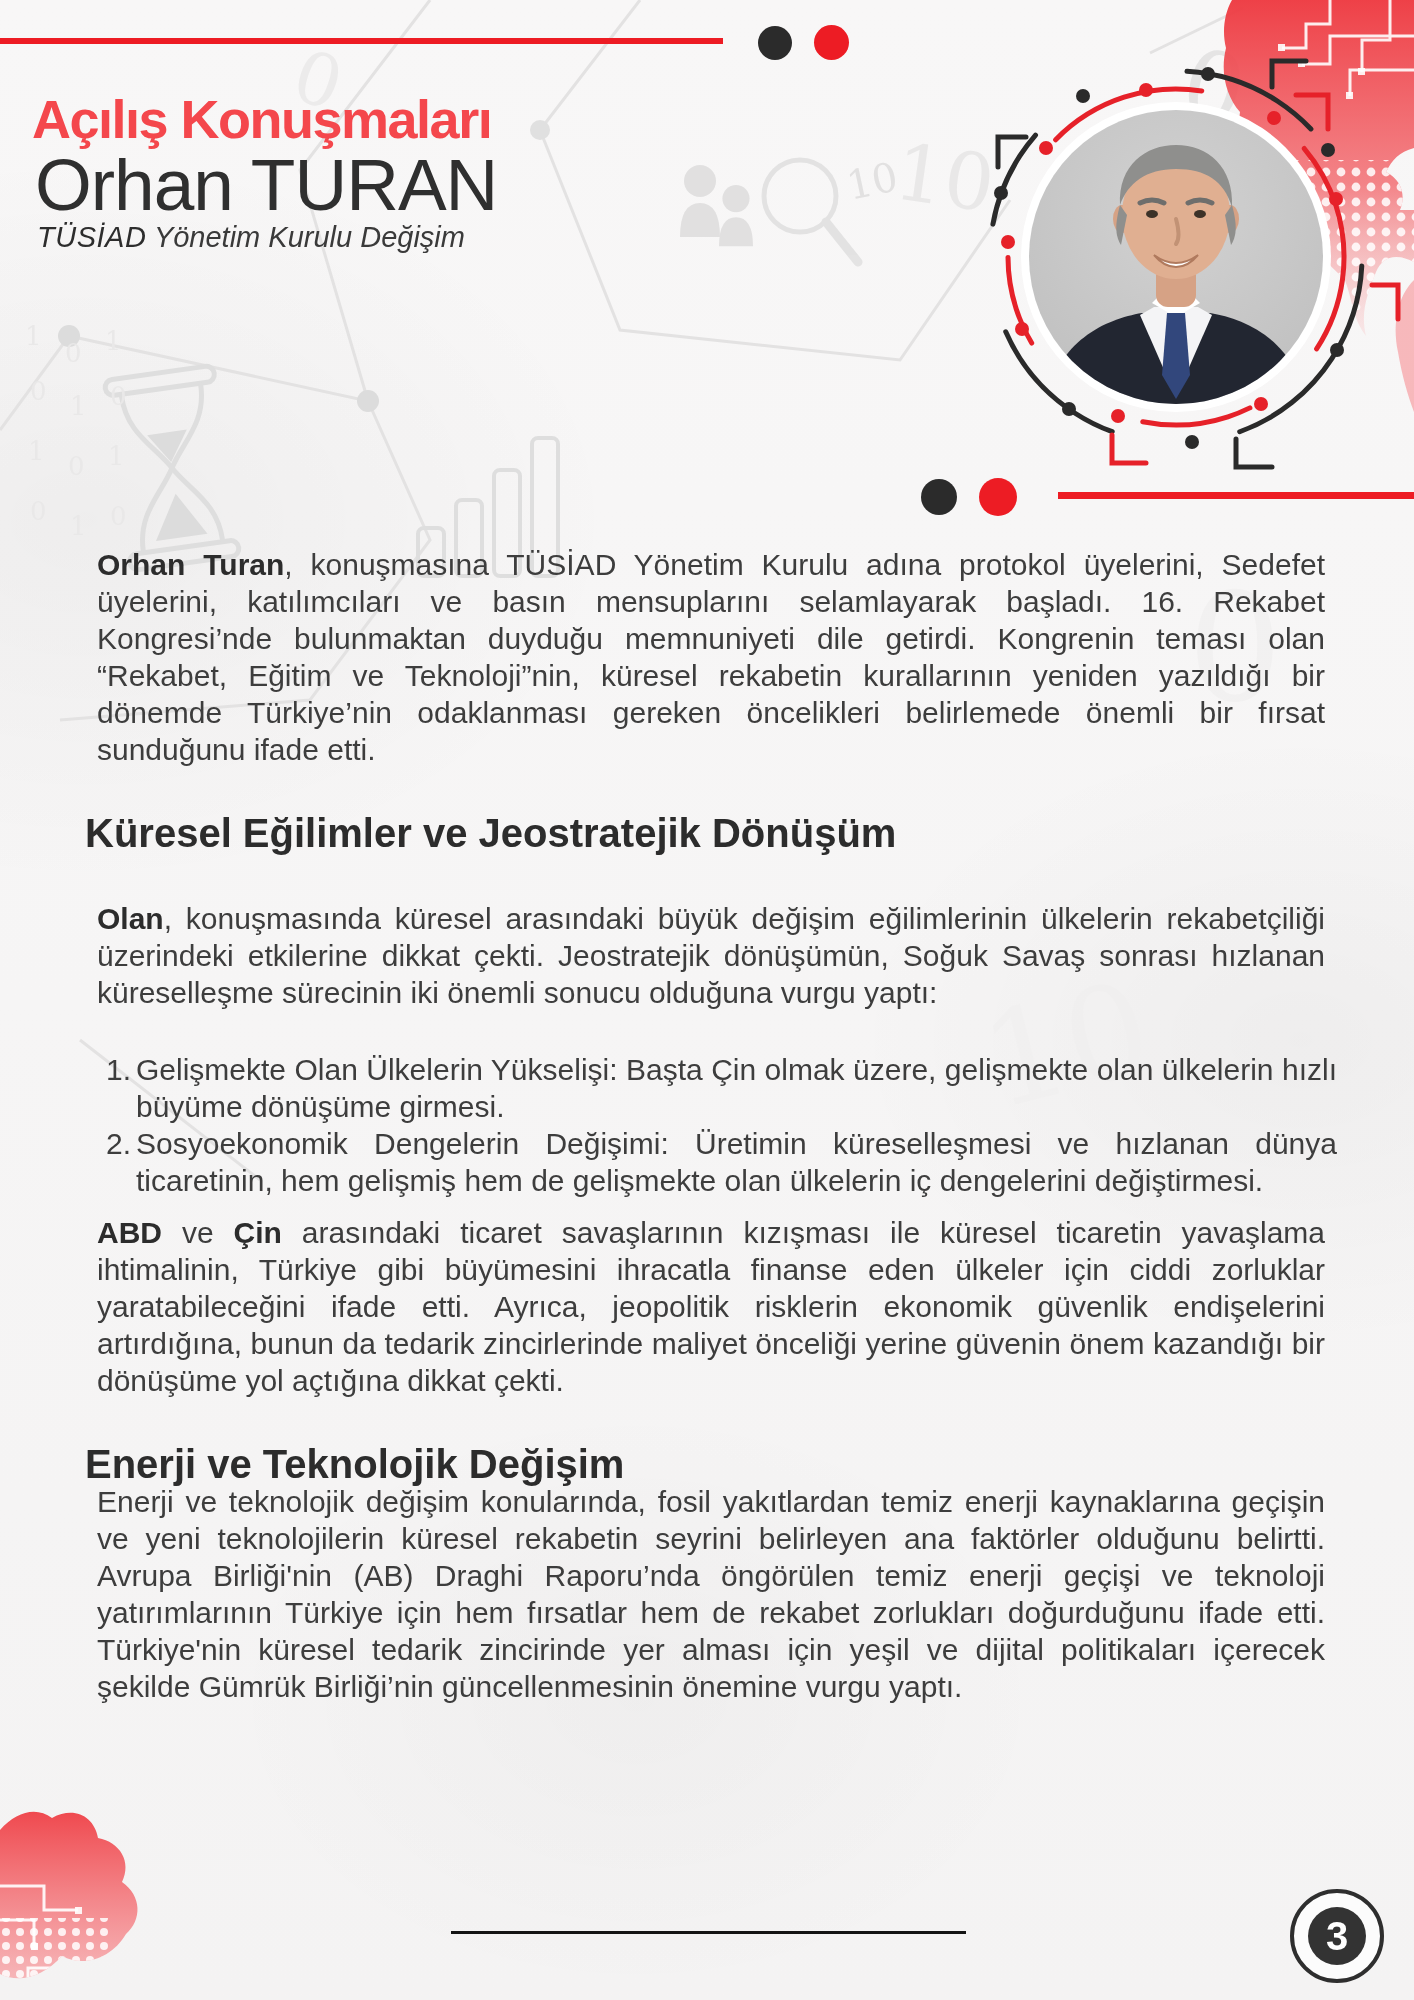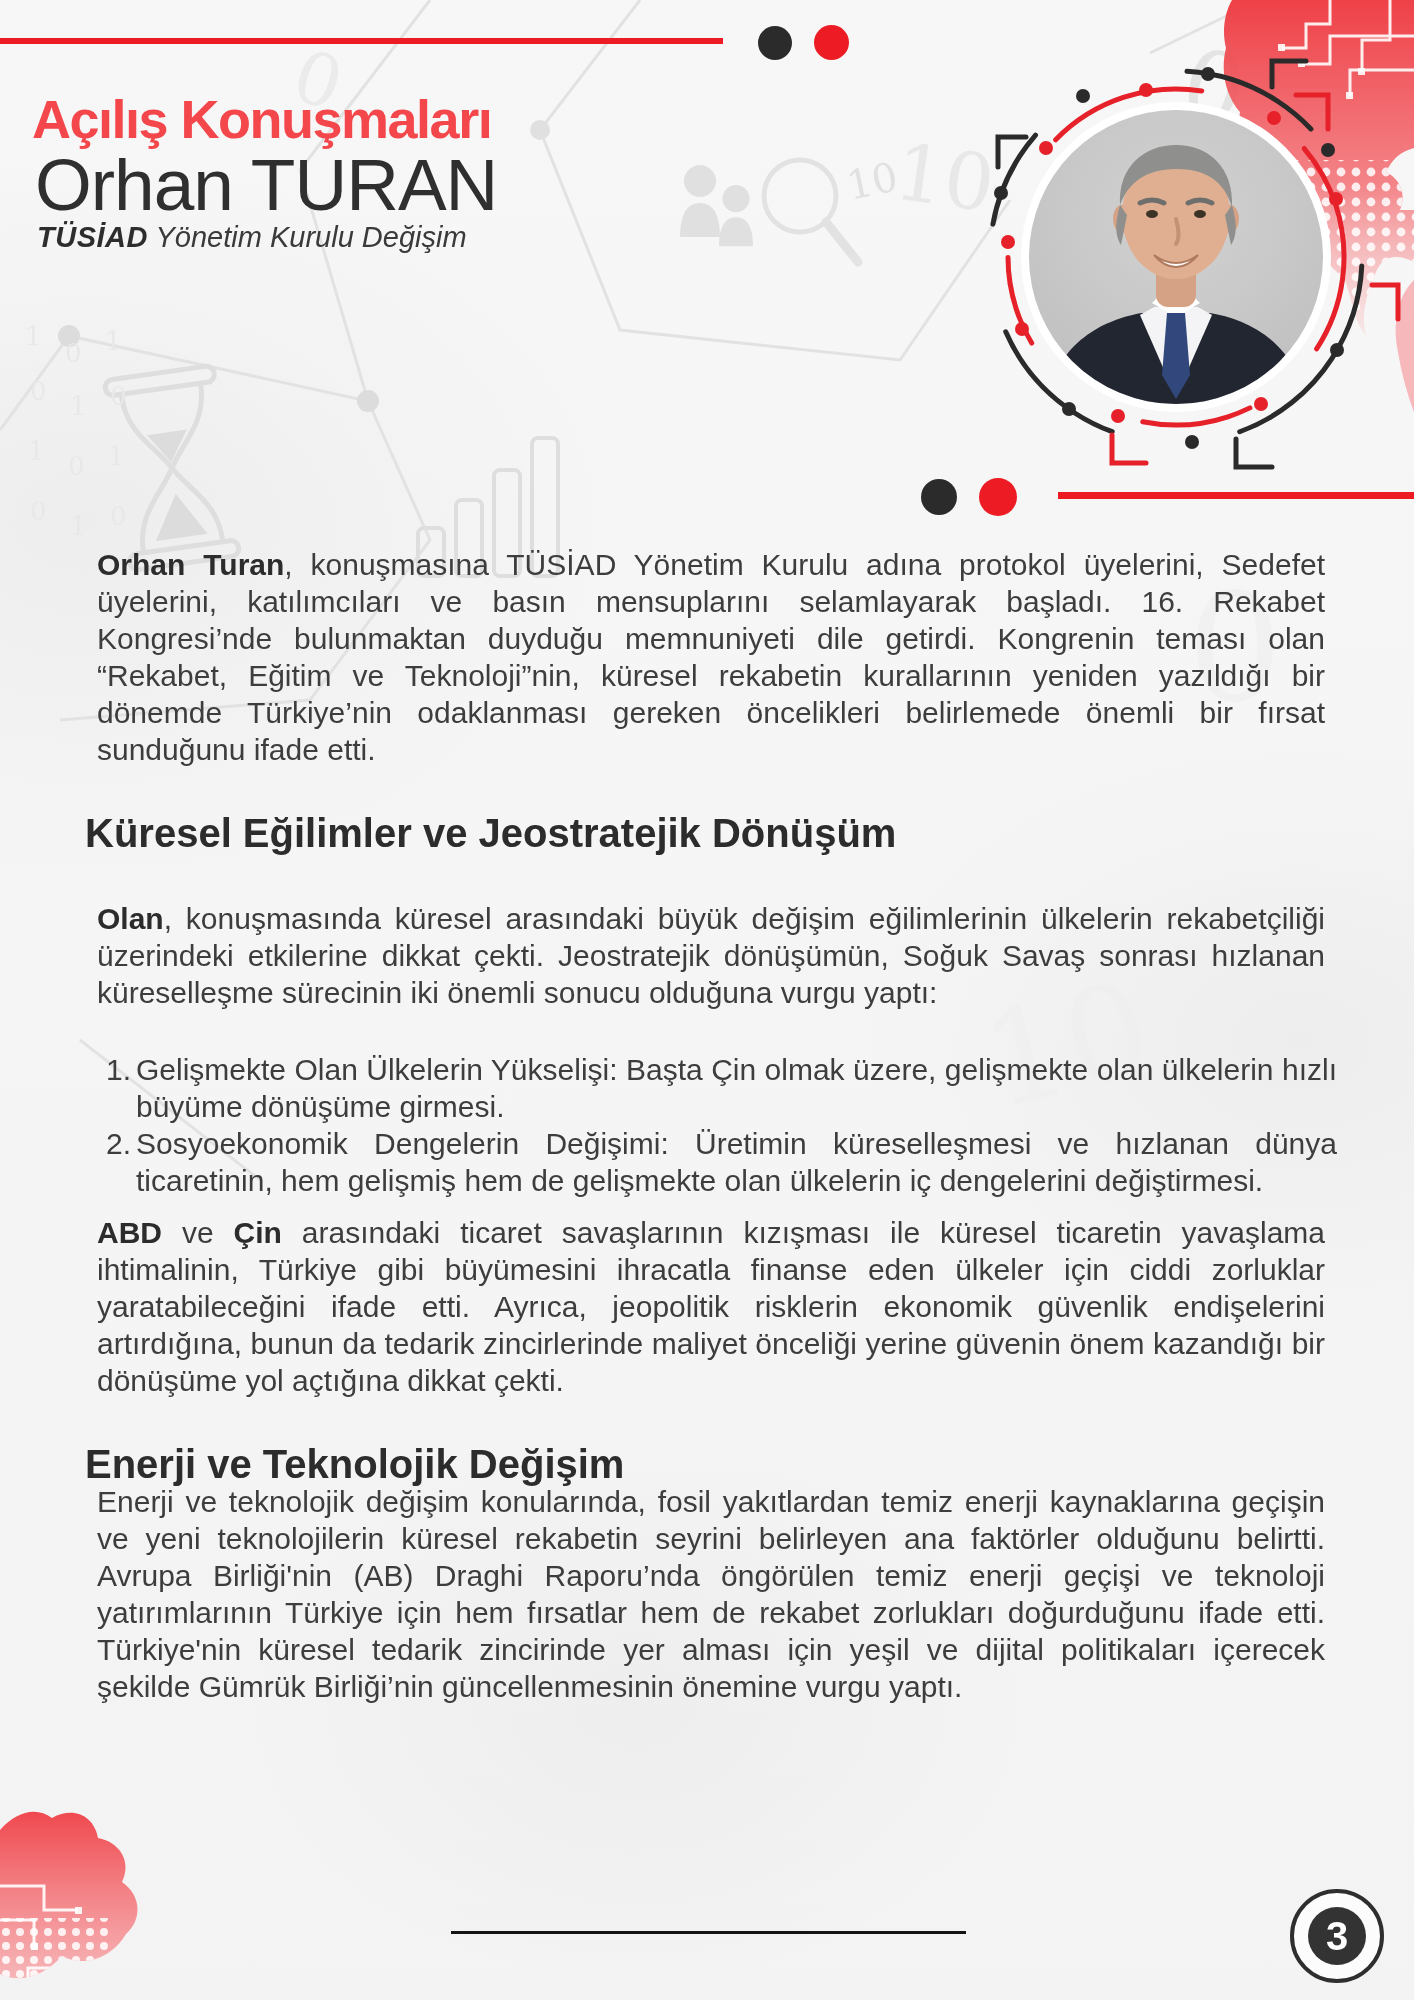--- a/index.html
+++ b/index.html
@@ -17,21 +17,21 @@
   .red-top-line{position:absolute;left:0;top:38px;width:723px;height:6px;background:#ed1c24;z-index:3;}
   .dot{position:absolute;border-radius:50%;z-index:3;}
   .d1b{left:758px;top:26px;width:34px;height:34px;background:#2b2b2b;}
   .d1r{left:814px;top:25px;width:35px;height:35px;background:#ed1c24;}
   .d2b{left:921px;top:479px;width:36px;height:36px;background:#2b2b2b;}
   .d2r{left:979px;top:478px;width:38px;height:38px;background:#ed1c24;}
   .red-line-2{position:absolute;left:1058px;top:492px;width:356px;height:7px;background:#ed1c24;z-index:3;}
   .page-title{position:absolute;left:32px;top:54px;font-size:54px;font-weight:800;letter-spacing:-1.5px;color:#f4474c;line-height:1.08;z-index:3;white-space:nowrap;}
   .speaker-name{position:absolute;left:35px;top:146px;font-size:73px;font-weight:500;letter-spacing:-1px;color:#2f2f2f;line-height:1.08;z-index:3;white-space:nowrap;}
   .speaker-role{position:absolute;left:37px;top:221px;font-size:29px;font-style:italic;color:#3a3a3a;z-index:3;white-space:nowrap;}
-  .speaker-role b{font-weight:700;letter-spacing:.5px;color:#2d2d2d;}
+  .speaker-role b{font-weight:400;letter-spacing:.5px;color:#2d2d2d;}
   
   .article{position:absolute;left:85px;top:534px;width:1252px;color:#3d3d3d;font-size:30px;line-height:37px;z-index:3;}
   .article b{color:#2c2c2c;}
   .article p{margin:12px;text-align:justify;}
   .article h2{font-size:40px;font-weight:700;color:#2c2c2c;margin:47px 0 0 0;line-height:37px;}
   .article p.p2{margin-top:48px;}
   .olist{margin-top:40px;padding-left:21px;}
   .li{display:flex;}
   .num{flex:0 0 30px;}
   .li-text{flex:1;text-align:justify;}

